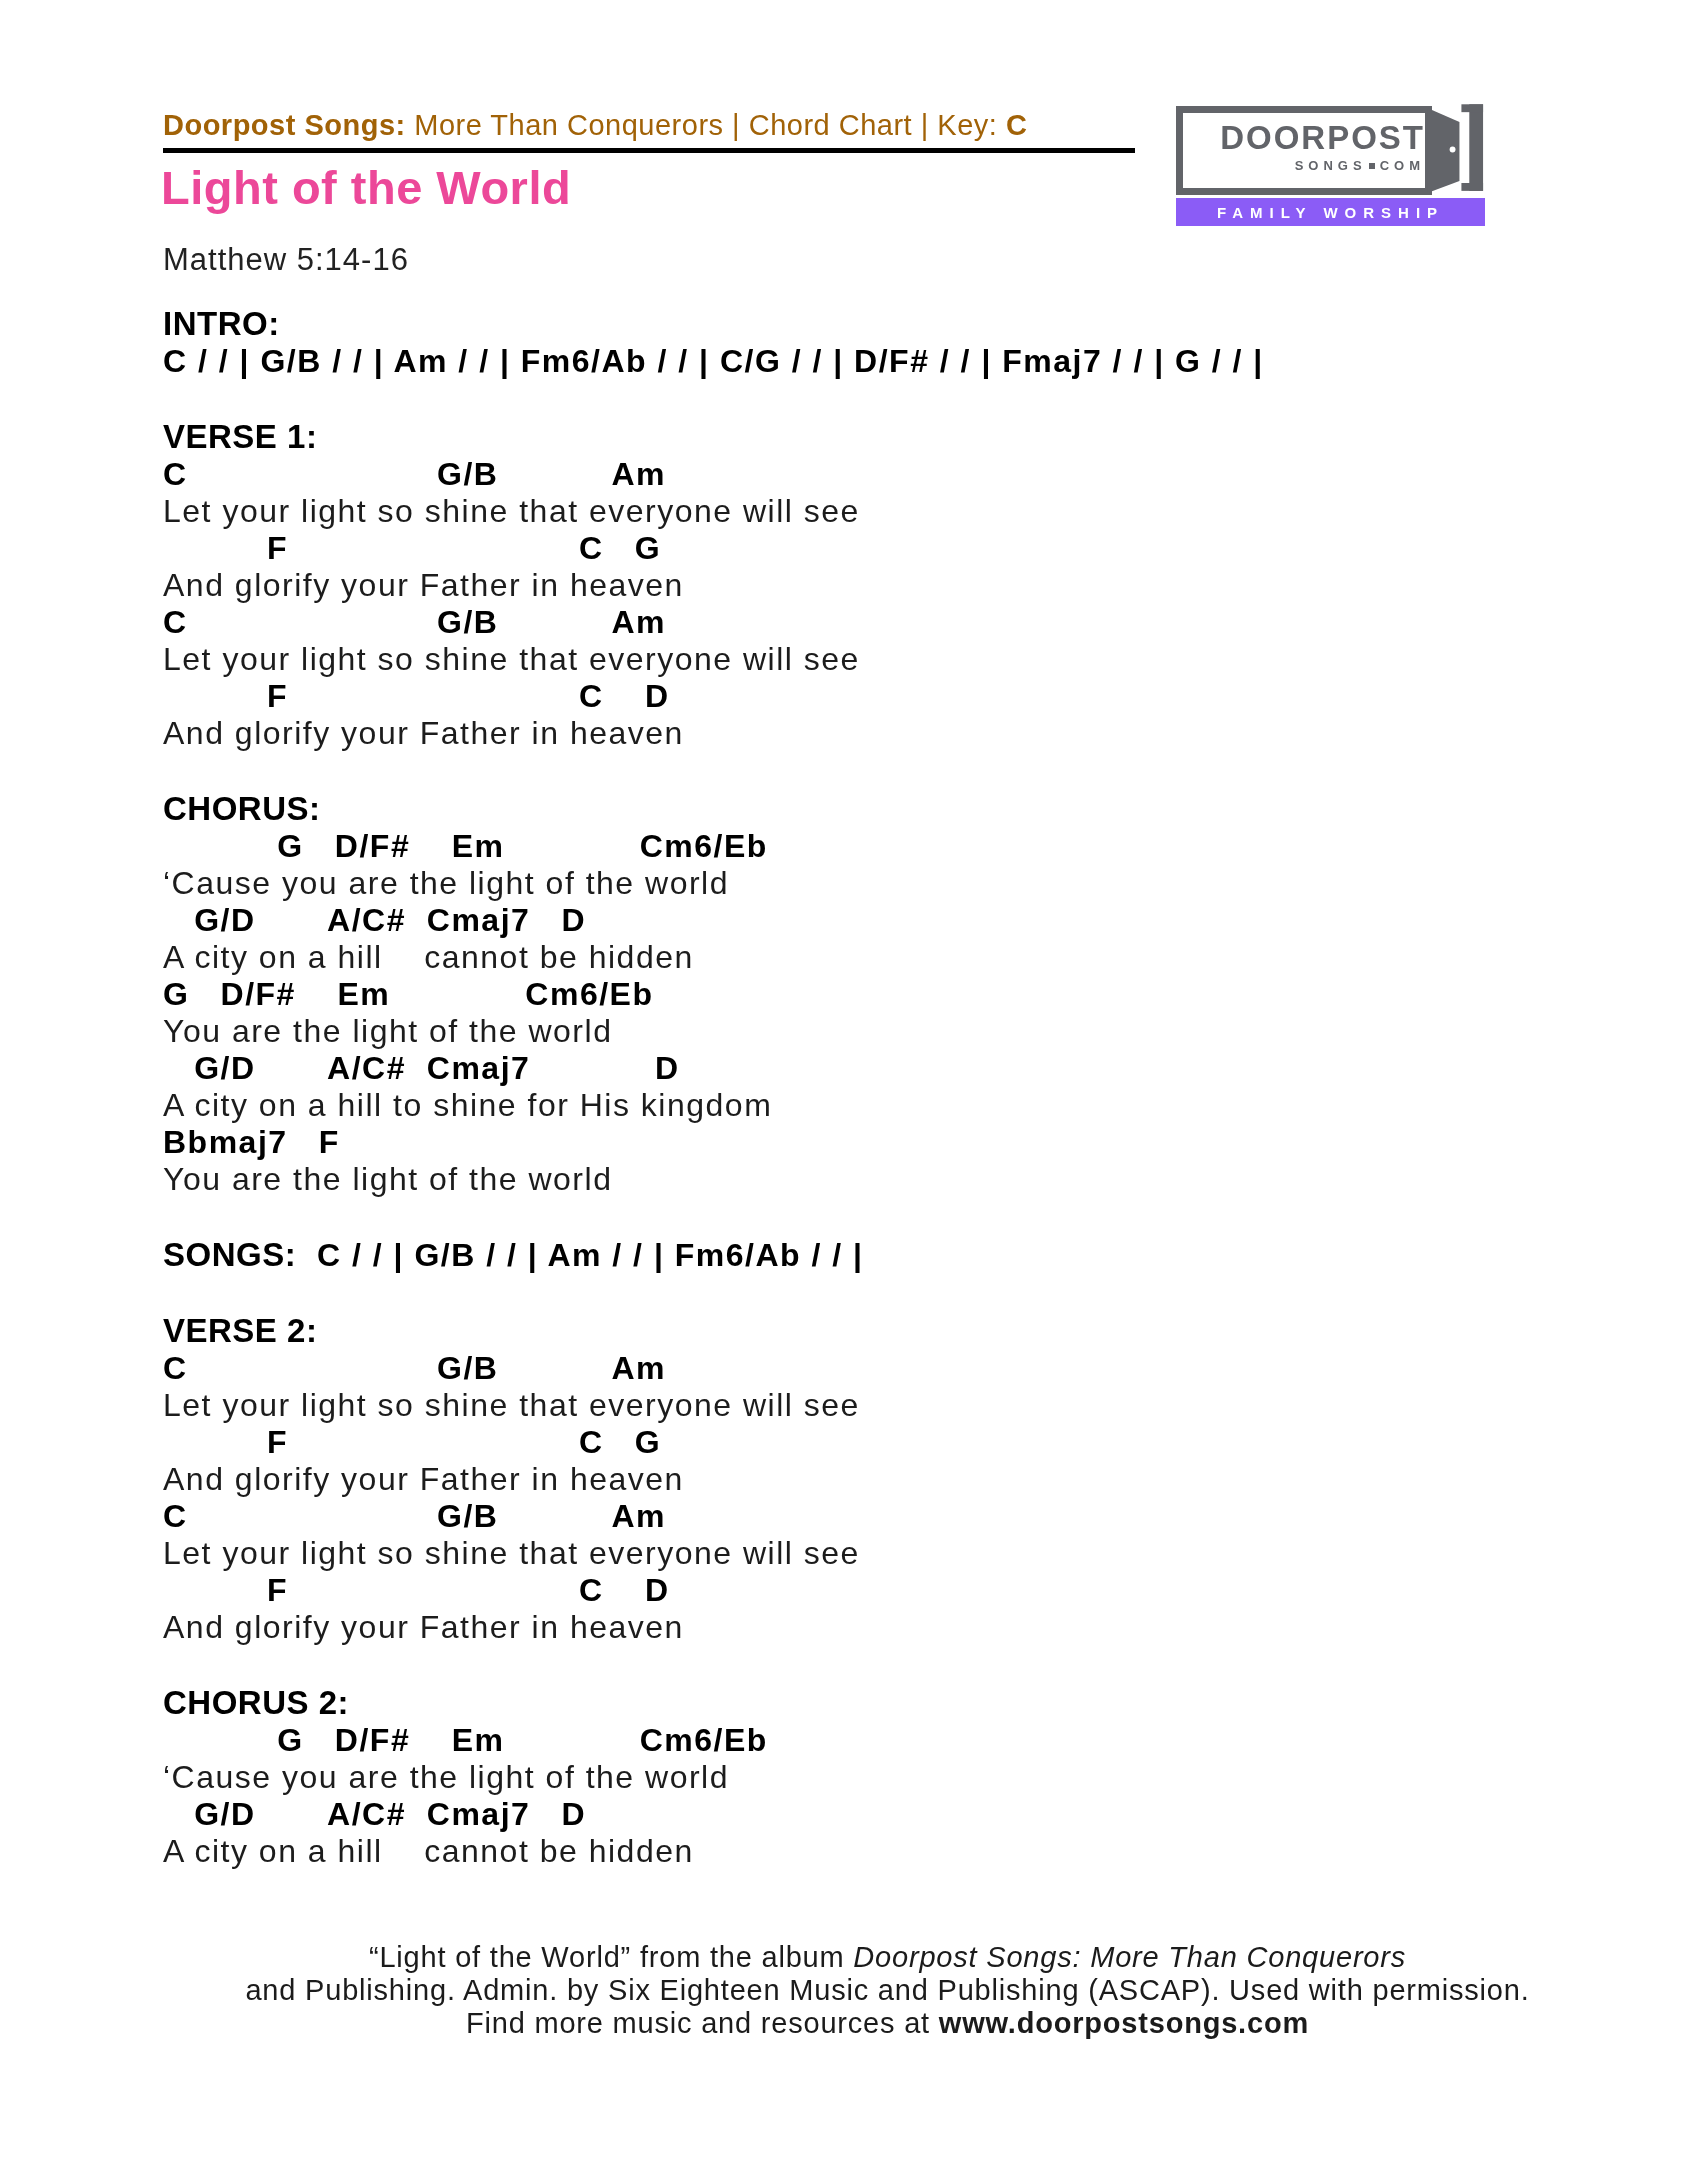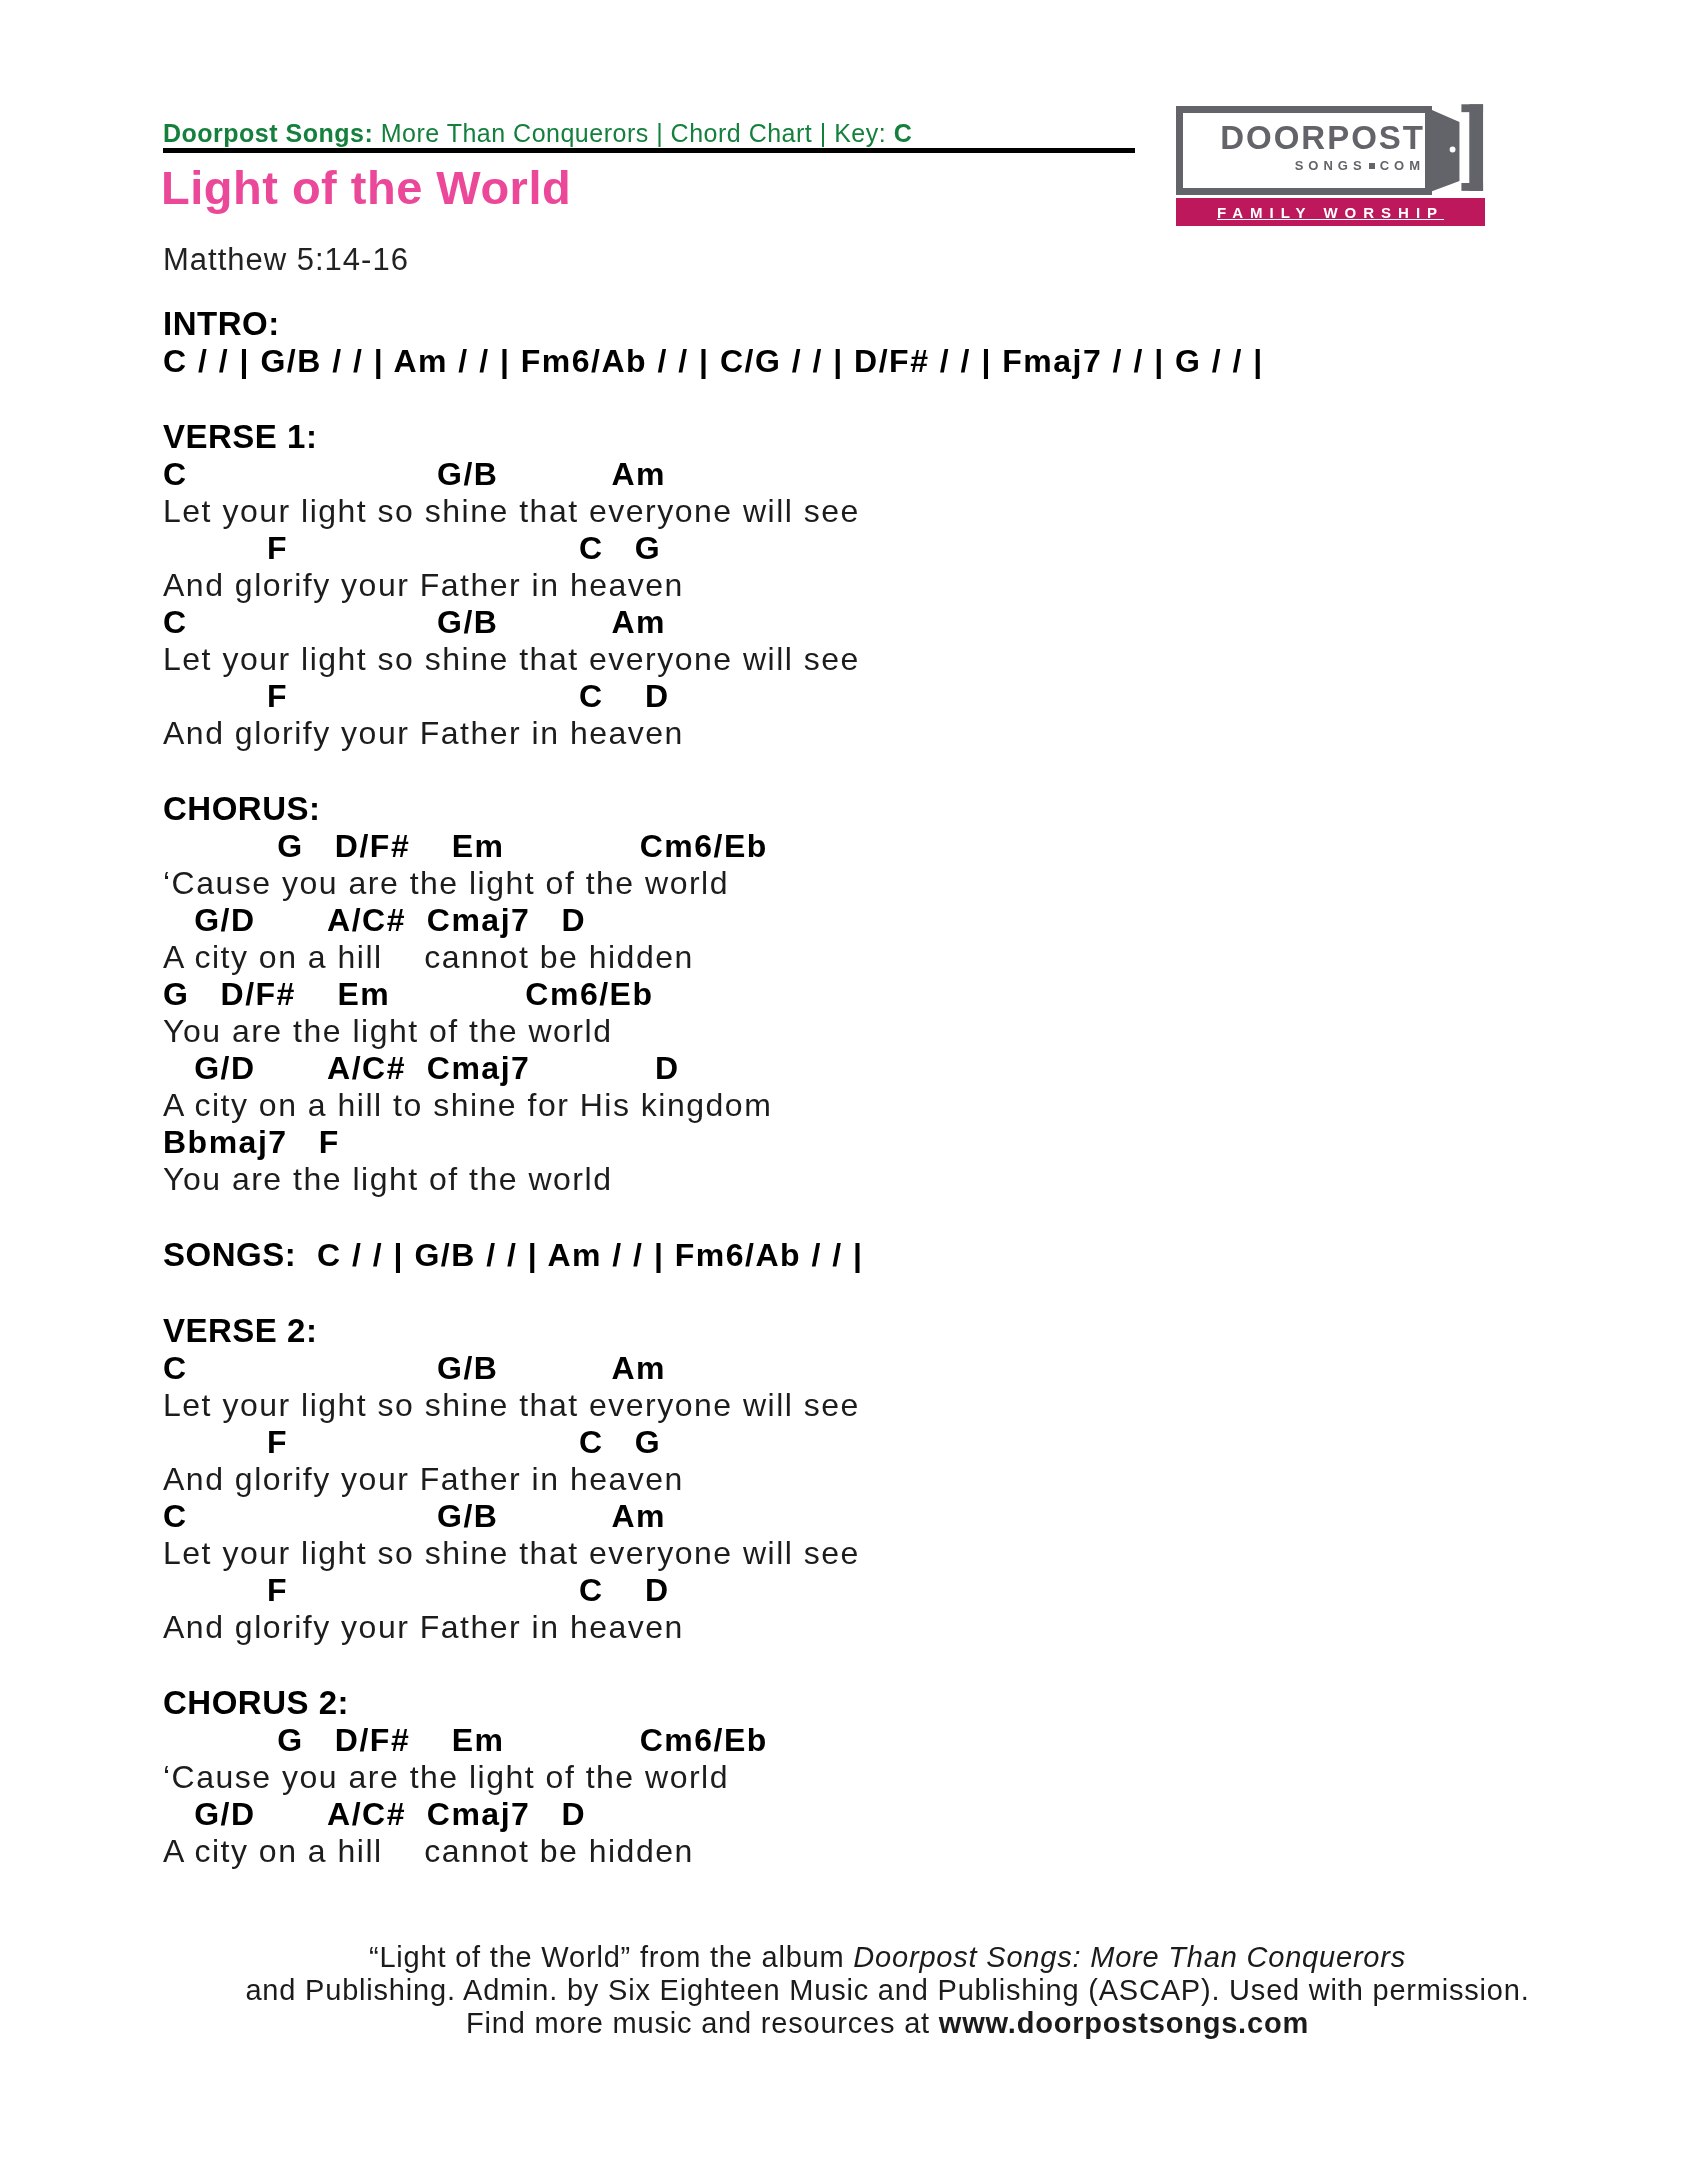--- a/index.html
+++ b/index.html
@@ -1,32 +1,32 @@
 <!DOCTYPE html>
 <html><head>
 <meta charset="utf-8">
 <style>
   html,body{margin:0;padding:0;background:#ffffff;}
   .page{
     position:relative;width:1683px;height:2178px;background:#ffffff;
     font-family:"Liberation Sans",sans-serif;color:#111;overflow:hidden;
   }
   
-  .header{position:absolute;left:163px;top:119px;font-size:25px;letter-spacing:0.5px;white-space:pre;color:#15803d;}
+  .header{position:absolute;left:163px;top:109px;font-size:29px;letter-spacing:0.5px;white-space:pre;color:#a16207;}
   .header .hb{font-weight:bold;}
   .rule{position:absolute;left:163px;top:148px;width:972px;height:5px;background:#000;}
   
   .logo{position:absolute;left:1176px;top:106px;width:309px;height:117px;}
   .logo-box{box-sizing:border-box;position:absolute;left:0;top:0;width:256px;height:89px;border:7px solid #626469;background:#fff;text-align:right;}
   .logo-word{font-size:33px;font-weight:bold;color:#626469;letter-spacing:2px;line-height:1;margin-top:8px;}
   .logo-sub{font-size:13px;font-weight:bold;color:#626469;letter-spacing:5px;margin-top:5px;line-height:1;}
   .sq{display:inline-block;width:6px;height:6px;background:#626469;margin:0 5px 1px 2px;}
   .logo-door{position:absolute;left:250px;top:-3px;}
-  .logo-banner{position:absolute;left:0;top:92px;width:309px;height:28px;background:#be185d;color:#fff;
-    font-size:15px;font-weight:bold;letter-spacing:7px;text-align:center;line-height:29px;text-decoration:underline;}
+  .logo-banner{position:absolute;left:0;top:92px;width:309px;height:28px;background:#8b5cf6;color:#fff;
+    font-size:15px;font-weight:bold;letter-spacing:7px;text-align:center;line-height:29px;}
   
   .title{position:absolute;left:161px;top:160px;font-size:47px;font-weight:bold;letter-spacing:0.5px;color:#ec4899;}
   .subtitle{position:absolute;left:163px;top:242px;font-size:31px;letter-spacing:1px;color:#222;}
   
   .content{position:absolute;left:163px;top:305px;width:1406px;}
   .section{margin-bottom:38px;}
   .sec-label{font-weight:bold;font-size:33px;line-height:38px;letter-spacing:0.5px;color:#000;display:inline-block;}
   .chords{font-weight:bold;font-size:32px;line-height:37px;white-space:pre;letter-spacing:1.5px;color:#000;}
   .lyrics{font-size:32px;line-height:37px;white-space:pre;letter-spacing:1.5px;color:#1c1c1c;}
   .inline-row .chords{display:inline;}

